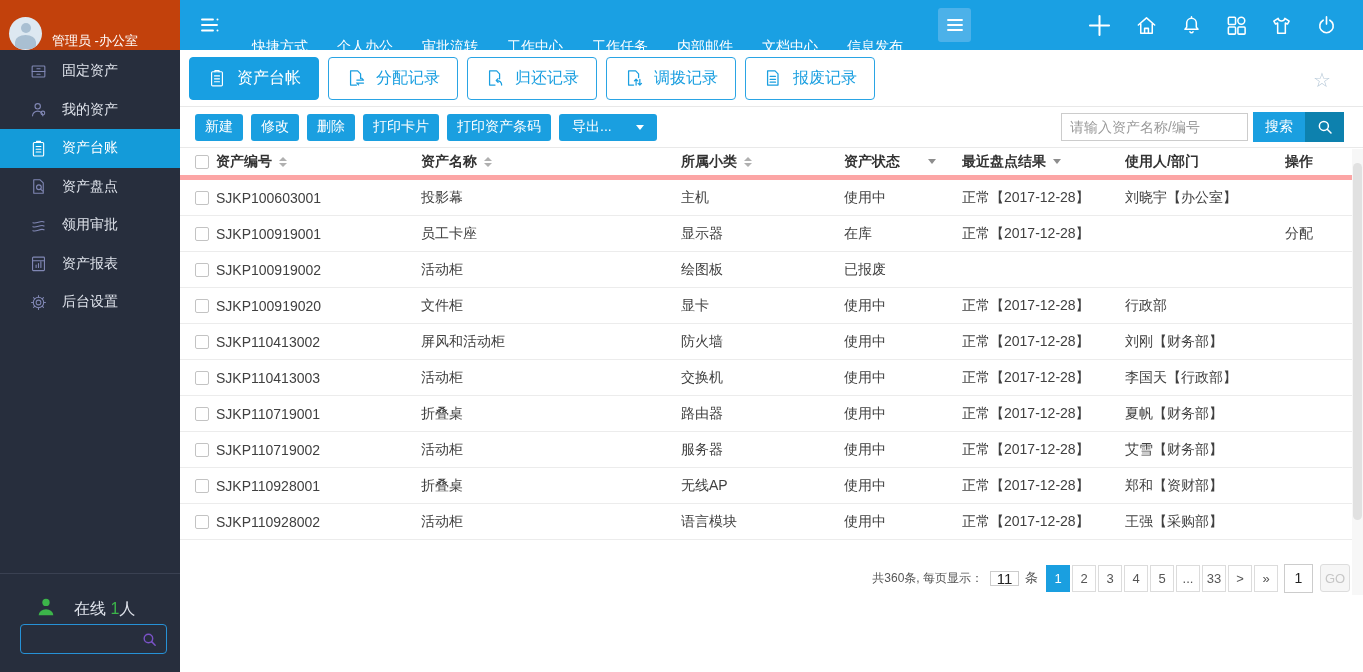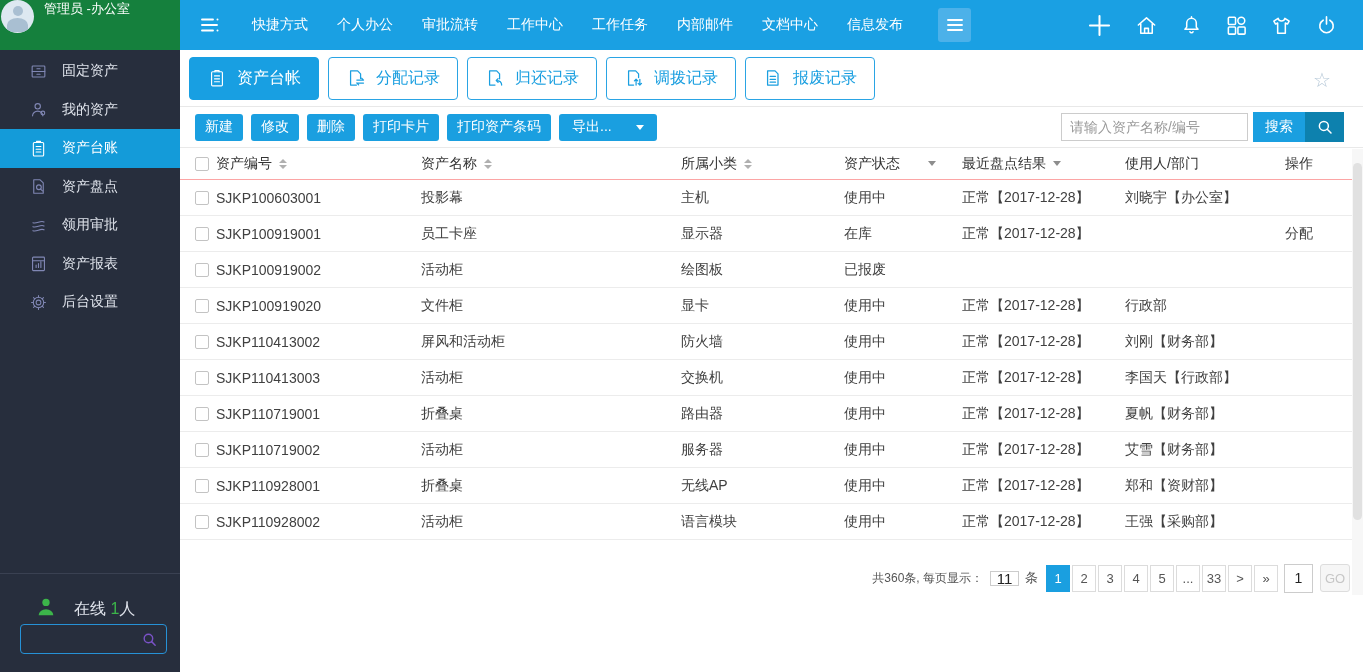--- a/index.html
+++ b/index.html
@@ -1,25 +1,25 @@
 <!DOCTYPE html>
 <html><head>
 <meta charset="utf-8">
 <style>
 *{margin:0;padding:0;box-sizing:border-box}
 html,body{width:1363px;height:672px;overflow:hidden;font-family:"Liberation Sans","DejaVu Sans",sans-serif;background:#fff}
 
 .topbar{position:absolute;left:0;top:0;width:1363px;height:50px;background:#1aa0e3;z-index:5}
-.user-area{position:absolute;left:0;top:0;width:180px;height:50px;background:#15803d;display:flex;align-items:flex-start;padding-left:1px}
+.user-area{position:absolute;left:0;top:0;width:180px;height:50px;background:#c2410c;display:flex;align-items:flex-end;padding-left:9px}
 .avatar{width:33px;height:33px;border-radius:50%;background:#dde8f1;overflow:hidden;flex:none;position:relative}
 .avatar .head{position:absolute;left:11.5px;top:6px;width:10px;height:10px;border-radius:50%;background:#a9bfd2}
 .avatar .body{position:absolute;left:6px;top:18px;width:21px;height:14px;border-radius:50% 50% 0 0;background:#a9bfd2}
 .user-name{color:#fff;font-size:13px;margin-left:10px;white-space:nowrap}
 .collapse{position:absolute;left:198px;top:13px;width:24px;height:24px}
-.top-menu{position:absolute;left:252px;top:0;height:50px;display:flex;align-items:center;gap:29px}
+.top-menu{position:absolute;left:252px;top:0;height:56px;display:flex;align-items:flex-end;gap:29px}
 .menu-item{color:#fff;font-size:14px;cursor:pointer;white-space:nowrap}
 .hamburger-box{position:absolute;left:938px;top:8px;width:33px;height:34px;background:#4cb1e9;border-radius:3px;display:flex;align-items:center;justify-content:center;cursor:pointer}
 .top-icons{position:absolute;right:25px;top:0;height:50px;display:flex;align-items:center;gap:22px}
 .top-icons .ticon{display:flex;cursor:pointer}
 
 .sidebar{position:absolute;left:0;top:50px;width:180px;height:622px;background:#272e3d}
 .side-items{padding-top:2px}
 .side-item{height:38.5px;display:flex;align-items:center;padding-left:28px;color:#dfe3eb;font-size:14px;cursor:pointer}
 .side-item .s-icon{width:20px;height:20px;margin-right:14px;display:flex;align-items:center;justify-content:center;flex:none}
 .side-item.active{background:#149bd9;color:#fff}
@@ -40,21 +40,21 @@
 .tb-btn{height:27px;background:#1a9fe0;color:#fff;font-size:14px;border:none;border-radius:3px;padding:0 10px;margin-right:8px;display:flex;align-items:center;cursor:pointer;font-family:inherit}
 .tb-btn.export{padding:0 13px}
 .tb-btn.export .caret{margin-left:24px}
 .caret{width:0;height:0;border-left:4px solid transparent;border-right:4px solid transparent;border-top:5px solid #fff;display:inline-block}
 .search-area{position:absolute;right:19px;top:5px;height:30px;display:flex;align-items:center}
 .search-input{width:187px;height:28px;border:1px solid #ccc;font-size:14px;color:#666;padding:0 8px;outline:none;font-family:inherit}
 .search-input::placeholder{color:#9a9a9a}
 .search-btn{width:52px;height:30px;background:#1a9fe0;color:#fff;font-size:14px;display:flex;align-items:center;justify-content:center;margin-left:5px;cursor:pointer}
 .search-mag{width:39px;height:30px;background:#0d81ae;display:flex;align-items:center;justify-content:center;cursor:pointer}
 
-.thead{height:32px;display:flex;align-items:center;border-bottom:1px solid #fca5a5;font-weight:normal;font-size:14px;color:#333}
+.thead{height:32px;display:flex;align-items:center;border-bottom:5px solid #fca5a5;font-weight:bold;font-size:14px;color:#333}
 .cell{display:flex;align-items:center;flex:none;overflow:hidden;white-space:nowrap}
 .trow{height:36px;display:flex;align-items:center;border-bottom:1px solid #ececec;font-size:14px;color:#404040}
 .checkbox{width:14px;height:14px;border:1px solid #c3c3c3;border-radius:2px;background:#fff;margin-left:15px;cursor:pointer}
 .sort{display:inline-flex;flex-direction:column;gap:2px;margin-left:7px;cursor:pointer}
 .sort i{width:0;height:0;border-left:4px solid transparent;border-right:4px solid transparent}
 .sort .up{border-bottom:4px solid #b0b0b0}
 .sort .down{border-top:4px solid #b0b0b0}
 .fcaret{width:0;height:0;border-left:4px solid transparent;border-right:4px solid transparent;border-top:5px solid #8d8d8d;display:inline-block;cursor:pointer}
 
 .pager{position:absolute;right:13px;top:513px;height:30px;display:flex;align-items:center;font-size:13px;color:#555}

